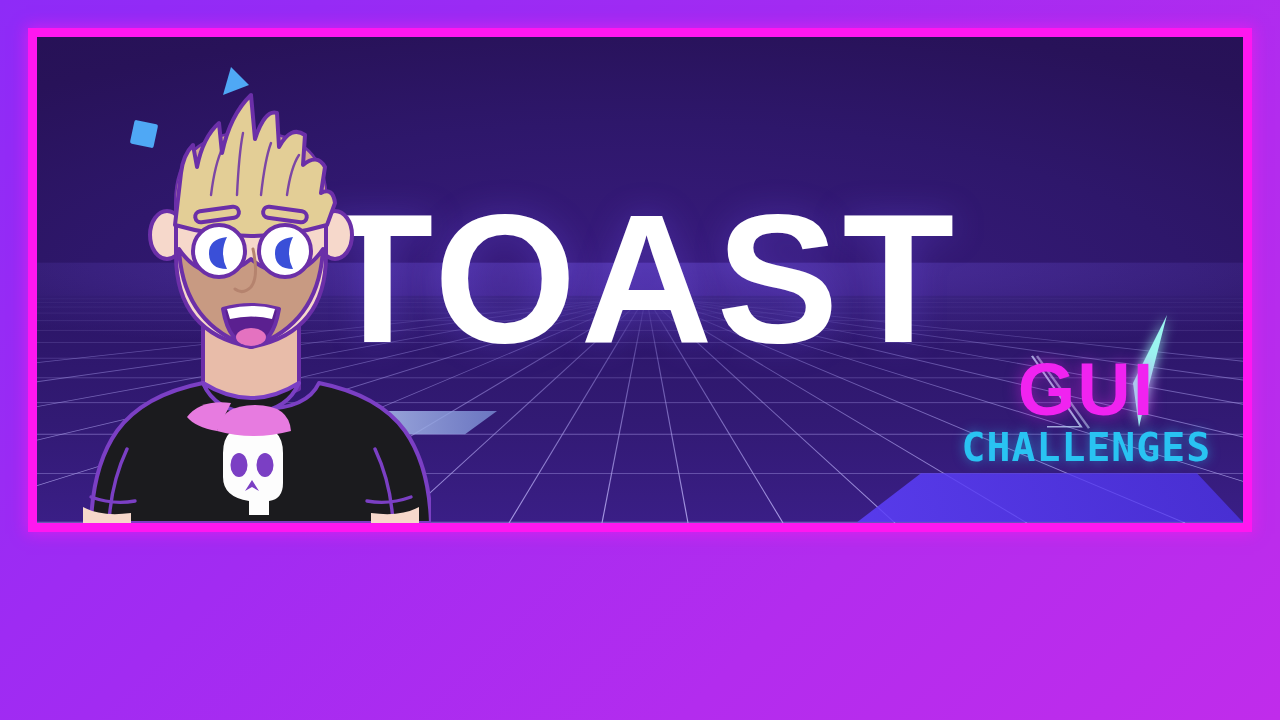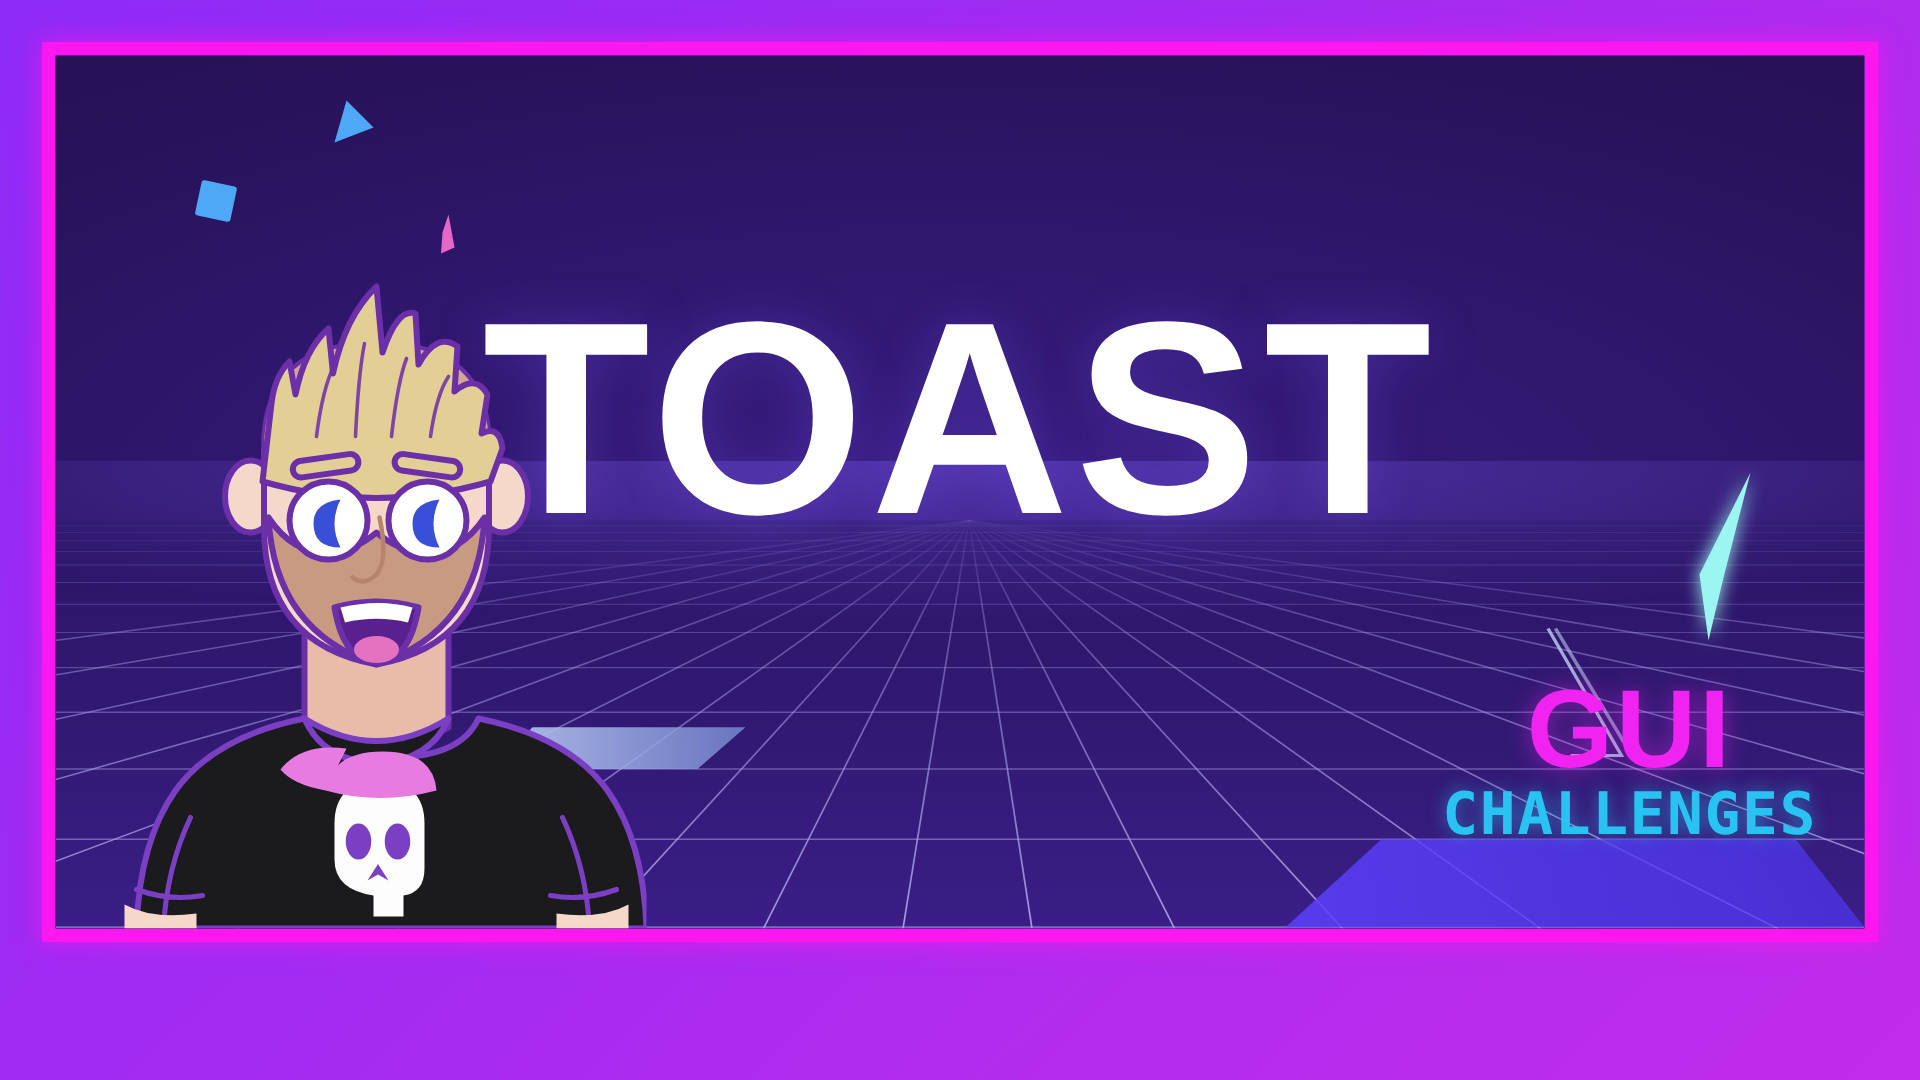--- a/index.html
+++ b/index.html
@@ -8,21 +8,21 @@
     width:1280px; height:720px; overflow:hidden;
     font-family:"Liberation Sans", sans-serif;
   }
   
   #stage {
     position:relative; width:1280px; height:720px;
     background:linear-gradient(135deg,#8E2BF7 0%,#A22BF2 40%,#B32CEE 70%,#C02CEB 100%);
   }
   
   #frame {
-    position:absolute; left:28px; top:28px; width:1224px; height:600px;
+    position:absolute; left:28px; top:28px; width:1224px; height:504px;
     border:9px solid #FF17F0;
     box-shadow:0 0 14px 2px rgba(255,23,240,.55), inset 0 0 10px rgba(255,23,240,.35);
   }
   
   #scene {
     position:absolute; inset:0; overflow:hidden;
     background:
       radial-gradient(120% 90% at 50% 52%, #3A1C80 0%, #2E176B 38%, #281259 62%, #231050 100%);
   }
   

